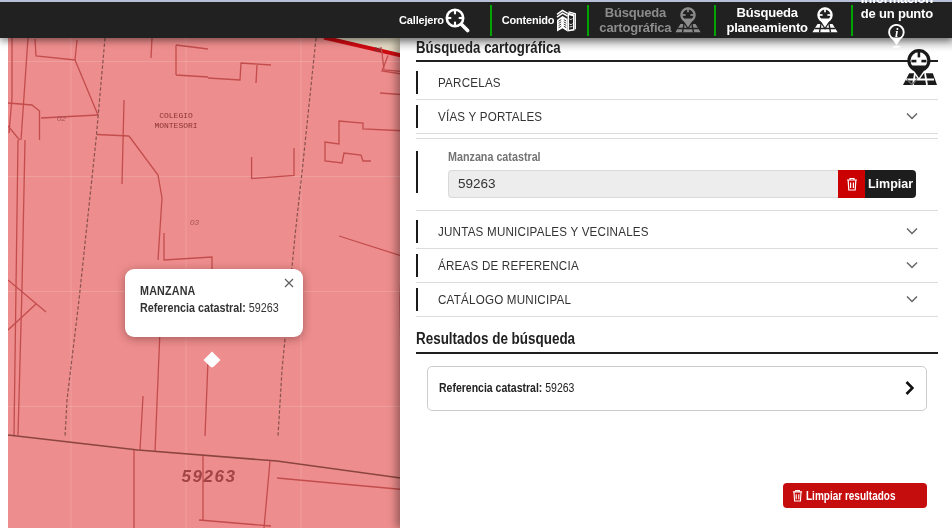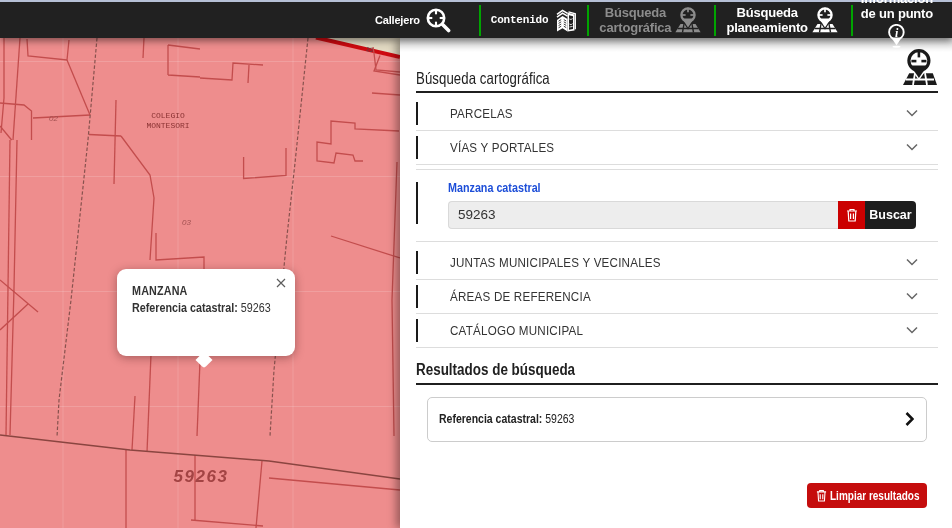--- a/index.html
+++ b/index.html
@@ -11,74 +11,74 @@
     border-top:2px solid #b6c0d6; display:flex; justify-content:flex-end; align-items:center;
     z-index:30; box-shadow:0 3px 7px rgba(0,0,0,0.45); }
   .nav { display:flex; align-items:center; color:#fff; }
   .nav .txt1 { font-size:11px; font-weight:bold; letter-spacing:-0.2px; }
   .nav .txt2 { font-size:13px; font-weight:bold; line-height:15px; text-align:center; letter-spacing:-0.2px; }
   .nav svg { display:block; }
   .sep { width:2px; height:31px; background:#00a400; margin:0 0; }
   .grey { color:#8c8c8c; }
 
   
-  #map { position:absolute; left:0; top:38px; width:400px; height:490px; background:#ee8d8d; overflow:hidden; }
+  #map { position:absolute; left:8px; top:38px; width:400px; height:490px; background:#ee8d8d; overflow:hidden; }
   #map svg.lines { position:absolute; left:0; top:0; }
 
-  .popup { position:absolute; left:117px; top:231px; width:178px; height:87px; background:#fff;
+  .popup { position:absolute; left:117px; top:231px; width:178px; height:68px; background:#fff;
     border-radius:9px; box-shadow:0 2px 10px rgba(60,20,20,0.40); z-index:5; padding:16px 14px 0 15px; }
   .popup .tail { position:absolute; left:81px; top:84.5px; width:12px; height:12px; background:#fff;
     transform:rotate(45deg); border-radius:0 0 3px 0; }
   .popup .close { position:absolute; right:9px; top:9px; line-height:0; }
   .popup h4 { font-size:12.5px; color:#333; letter-spacing:0.2px; margin-bottom:3px; line-height:13px; }
   .popup div.prow { font-size:12.5px; color:#333; line-height:15.3px; white-space:nowrap; }
   .popup b { font-weight:bold; }
 
   
   #panel { position:absolute; left:400px; top:38px; width:552px; height:490px; background:#fff;
     box-shadow:-4px 0 8px rgba(0,0,0,0.35); z-index:10; padding:0 14px 0 16px; }
   #panel .topshadow { position:absolute; left:0; top:0; width:100%; height:14px;
     background:linear-gradient(rgba(0,0,0,0.18), rgba(0,0,0,0)); }
 
   .cx { display:inline-block; transform:scaleX(0.86); transform-origin:0 50%; white-space:nowrap; }
   .cx8 { display:inline-block; transform:scaleX(0.8); transform-origin:0 50%; white-space:nowrap; }
   .cx84 { display:inline-block; transform:scaleX(0.84); transform-origin:0 50%; white-space:nowrap; }
-  h1.title { font-size:16.5px; font-weight:normal; color:#212121; letter-spacing:0.1px;
-    padding-top:31px; padding-bottom:2.5px; border-bottom:2px solid #1f1f1f; }
+  h1.title { font-size:16.5px; font-weight:bold; color:#212121; letter-spacing:0.1px;
+    padding-bottom:2.5px; border-bottom:2px solid #1f1f1f; }
   #bigicon { position:absolute; right:15px; top:10.5px; }
 
   .accwrap { margin-top:4px; }
   .row { position:relative; height:34px; display:flex; align-items:center;
-    border-bottom:1px solid #ddd; padding-left:34px; }
+    border-bottom:1px solid #ddd; padding-left:22px; }
   .row::before { content:''; position:absolute; left:0; top:5px; bottom:5px; width:2px; background:#1a1a1a; }
   .row .lab { font-size:13.5px; color:#333; letter-spacing:0.25px; }
   .row .chev { position:absolute; right:20px; top:50%; margin-top:-4px; }
 
   .manz { position:relative; border-top:1px solid #ddd; border-bottom:1px solid #ddd;
     margin:4px 0; padding:5px 0 12px 0; }
   .manz::before { content:''; position:absolute; left:0; top:12px; bottom:17px; width:2px; background:#1a1a1a; }
   .manz .hrow { position:relative; height:34px; display:flex; align-items:center; padding-left:22px; }
   .manz .hrow .lab { font-size:13.5px; color:#333; letter-spacing:0.25px; }
   .manz .hrow .chev { position:absolute; right:20px; top:50%; margin-top:-4px; }
-  .flab { font-size:12.5px; font-weight:bold; color:#1d4ed8; margin:6px 0 6px 32px; }
+  .flab { font-size:12.5px; font-weight:bold; color:#737373; margin:6px 0 6px 32px; }
   .formrow { display:flex; margin-left:32px; margin-right:22px; height:28px; }
   .formrow input { flex:1; background:#ededed; border:1px solid #d9d9d9; border-right:none;
     border-radius:4px 0 0 4px; font-size:13.5px; color:#333; padding-left:9px;
     font-family:"Liberation Sans", sans-serif; }
   .btn-trash { width:27px; background:#cb0000; border:none; display:flex; align-items:center; justify-content:center; }
   .btn-buscar { width:51px; background:#1d1d1d; border:none; border-radius:0 4px 4px 0;
     color:#fff; font-size:12.5px; font-weight:bold; font-family:"Liberation Sans", sans-serif; }
 
   h2.results { font-size:16px; font-weight:bold; color:#212121; margin-top:13px;
     padding-bottom:4px; border-bottom:2px solid #1f1f1f; }
   .card { position:relative; margin:12px 11px 0 11px; height:45px; border:1px solid #ccc;
     border-radius:5px; display:flex; align-items:center; padding-left:11px; }
   .card .txt { font-size:12.5px; color:#222; }
   .card .chevr { position:absolute; right:12px; top:50%; margin-top:-7px; }
-  .btn-clear { position:absolute; right:25px; top:445px; height:25px; width:120px; background:#c50d0d; border:none;
+  .btn-clear { position:absolute; right:25px; top:445px; height:25px; width:144px; background:#c50d0d; border:none;
     border-radius:4px; color:#fff; font-size:12.5px; font-weight:bold; padding:0 0 0 9px;
     display:flex; align-items:center; gap:3px; font-family:"Liberation Sans", sans-serif; }
   .btn-clear svg { flex-shrink:0; }
   .btn-clear .bt { display:inline-block; transform:scaleX(0.8); transform-origin:0 50%; white-space:nowrap; }
 </style>
 </head>
 <body>
 <div id="stage">
 
   <div id="map">
@@ -196,21 +196,21 @@
 
       <div class="manz">
         <div class="flab"><span class="cx">Manzana catastral</span></div>
         <div class="formrow">
           <input type="text" value="59263" style="">
           <button class="btn-trash">
             <svg width="12" height="14" viewBox="0 0 12 14">
                 <path d="M1,3 h10 M4,3 V1.5 h4 V3 M2.2,3.6 l0.6,9.4 h6.4 l0.6,-9.4 M4.6,5.5 v5.5 M7.4,5.5 v5.5" stroke="#fff" stroke-width="1.2" fill="none"></path>
               </svg>
           </button>
-          <button class="btn-buscar">Buscar</button>
+          <button class="btn-buscar">Limpiar</button>
         </div>
       </div>
 
       <div class="row">
           <span class="lab cx">JUNTAS MUNICIPALES Y VECINALES</span>
         <svg class="chev" width="12" height="8" viewBox="0 0 12 8">
             <path d="M1,1.5 L6,6.5 L11,1.5" stroke="#666" stroke-width="1.5" fill="none"></path>
           </svg>
       </div>
       <div class="row">
@@ -236,35 +236,35 @@
     </div>
     <button class="btn-clear">
       <svg width="11" height="13" viewBox="0 0 12 14">
           <path d="M1,3 h10 M4,3 V1.5 h4 V3 M2.2,3.6 l0.6,9.4 h6.4 l0.6,-9.4 M4.6,5.5 v5.5 M7.4,5.5 v5.5" stroke="#fff" stroke-width="1.2" fill="none"></path>
         </svg>
       <span class="bt">Limpiar resultados</span>
     </button>
   </div>
 
   <div id="topbar">
-    <div class="nav" style="gap:5px; padding-right:28px;">
+    <div class="nav" style="padding-right:20px;">
       <span class="txt1">Callejero</span>
       <svg width="26" height="26" viewBox="0 0 26 26">
         <circle cx="11" cy="11" r="8.2" fill="none" stroke="#fff" stroke-width="2.6"></circle>
         <g stroke="#fff" stroke-width="2.1">
           <line x1="11" y1="3" x2="11" y2="7.3"></line>
           <line x1="11" y1="14.7" x2="11" y2="19"></line>
           <line x1="3" y1="11" x2="7.3" y2="11"></line>
           <line x1="14.7" y1="11" x2="19" y2="11"></line>
         </g>
         <line x1="17.6" y1="17.6" x2="23.6" y2="23.6" stroke="#fff" stroke-width="3.6" stroke-linecap="round"></line>
       </svg>
     </div>
     <div class="sep"></div>
-    <div class="nav" style="gap:6px; padding:0 11px 0 10px;font-family:Liberation Mono, monospace;">
+    <div class="nav" style="padding:0 11px 0 10px;">
       <span class="txt1">Contenido</span>
       <svg width="22" height="26" viewBox="0 0 22 26">
         <path d="M3,7.4 L8.5,3.4 L13.5,6.4" fill="none" stroke="#fff" stroke-width="1.5"></path>
         <path d="M3,10.2 L8.5,6.2 L13.5,9.2" fill="none" stroke="#fff" stroke-width="1.5"></path>
         <path d="M14.5,4.8 L21.3,6.8 L21.3,22.3" fill="none" stroke="#fff" stroke-width="1.3"></path>
         <path d="M3,13 L8.5,9 L13.5,12 L13.5,24.6 L8.5,21.2 L3,24.6 Z" fill="#fff"></path>
         <path d="M4.6,14.2 L7.2,12.6 M4.6,16.4 L7.2,14.8 M4.6,18.6 L7.2,17 M4.6,20.8 L7.2,19.2 M9.8,12.6 L12.2,14 M9.8,14.8 L12.2,16.2 M9.8,17 L12.2,18.4 M9.8,19.2 L12.2,20.6" stroke="#212121" stroke-width="0.9"></path>
         <path d="M13.5,5.6 L20.5,7.6 L20.5,23.4 L13.5,24.6 Z" fill="#fff"></path>
         <path d="M15,8.2 L19,9.3 L19,21.9 L15,22.7 Z" fill="#212121"></path>
         <path d="M15.4,12 Q17,13.2 18.6,11.6 M15.4,17 Q17.2,18.6 18.6,16.6 M15.4,20 L18.6,19.4" stroke="#fff" stroke-width="0.8" fill="none"></path>

